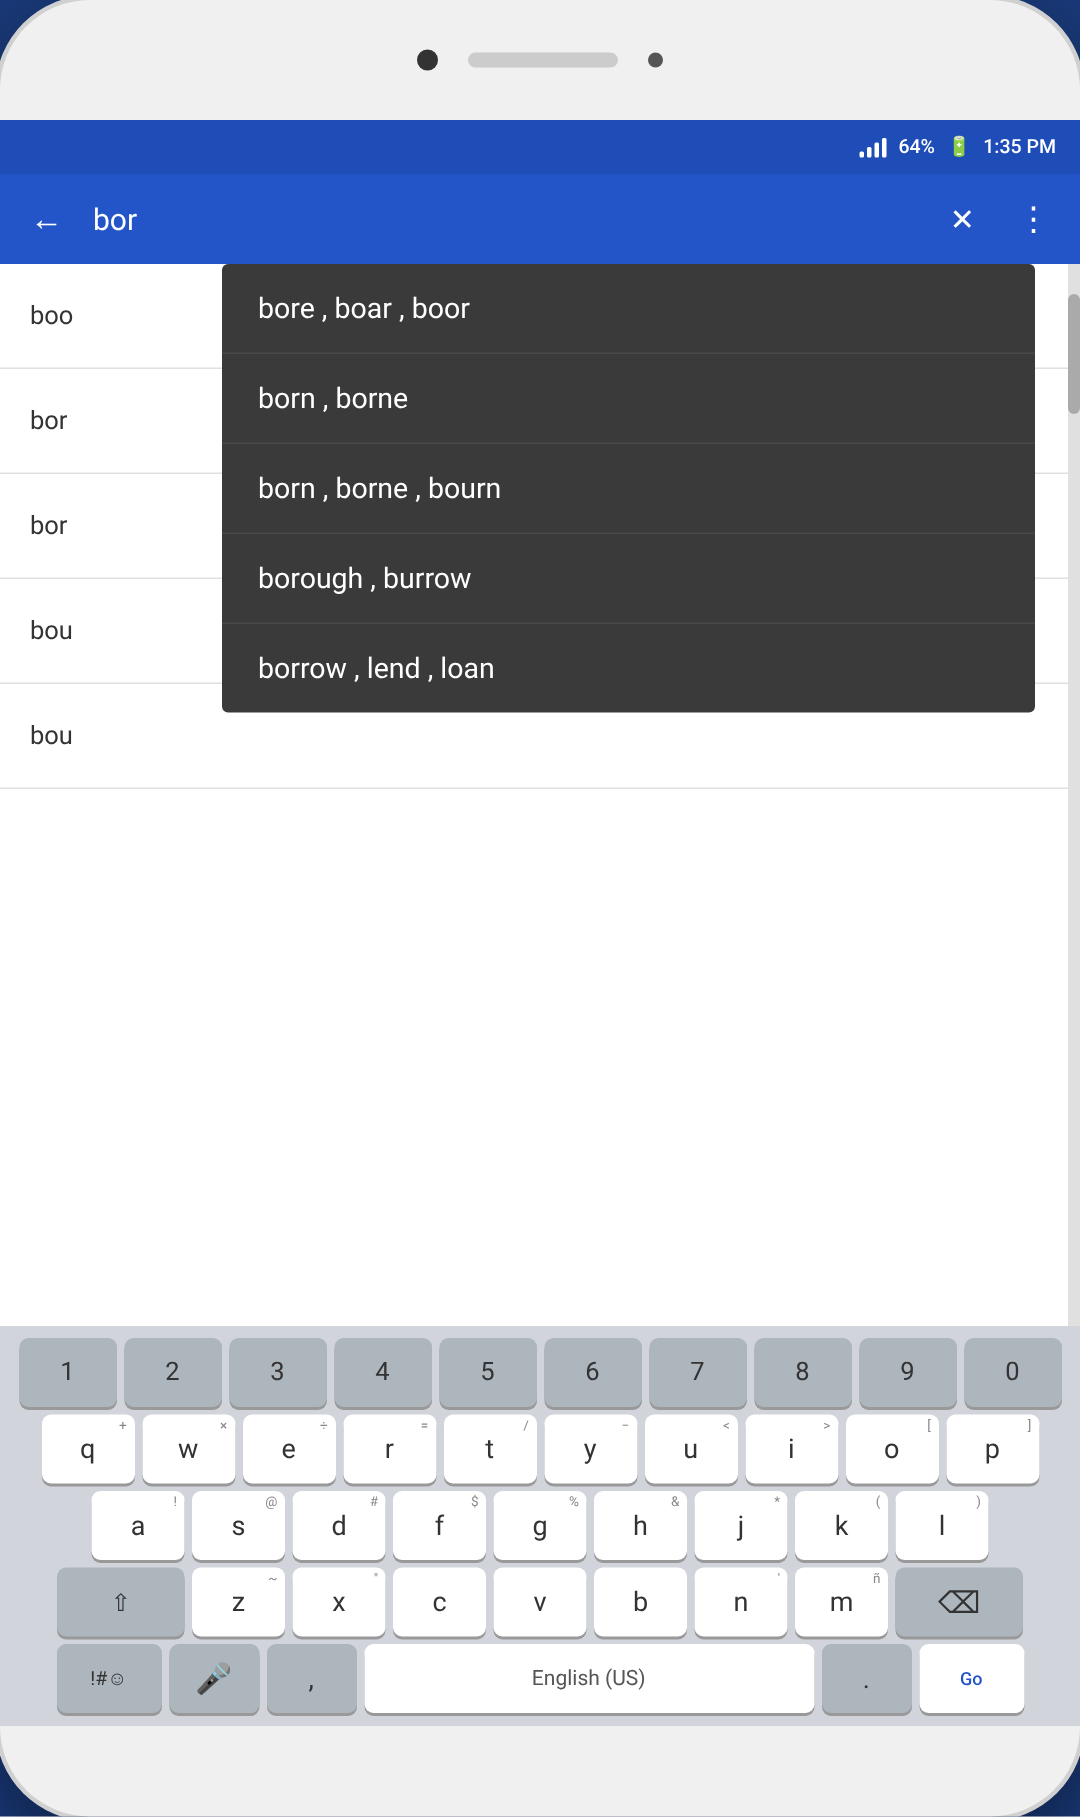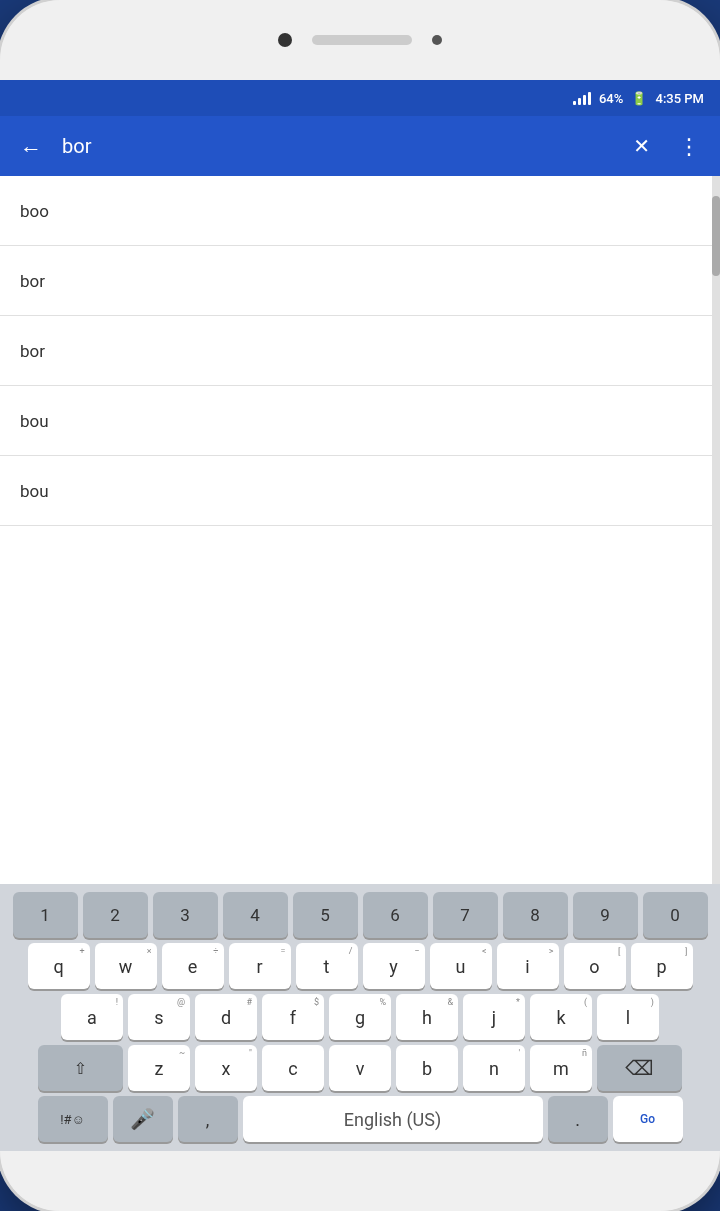--- a/index.html
+++ b/index.html
@@ -264,21 +264,21 @@
     }
     .key-special {
       background: #adb5bd;
       min-width: 70px;
       max-width: 80px;
       font-size: 16px;
     }
     .key-space {
       min-width: 260px;
       max-width: 300px;
-      font-size: 18px;
+      font-size: 14px;
       color: #555;
     }
     .key-go {
       background: white;
       color: #2355c9;
       font-size: 12px;
       font-weight: 500;
       min-width: 65px;
       max-width: 70px;
     }
@@ -326,21 +326,21 @@
 
     <div class="status-bar">
       <div class="signal-bars">
         <div class="signal-bar" style="height:4px"></div>
         <div class="signal-bar" style="height:7px"></div>
         <div class="signal-bar" style="height:10px"></div>
         <div class="signal-bar" style="height:13px"></div>
       </div>
       <span class="status-bar-text battery-icon">64%</span>
       <span class="status-bar-text">🔋</span>
-      <span class="status-bar-text">4:35 PM</span>
+      <span class="status-bar-text">1:35 PM</span>
     </div>
 
     <div class="search-bar">
       <span class="back-arrow">←</span>
       <div class="search-input-container">
         <span class="search-input-text">bor</span>
       </div>
       <span class="clear-btn">✕</span>
       <span class="menu-dots">⋮</span>
     </div>
@@ -362,20 +362,37 @@
         </div>
         <div class="list-item">
           <span class="list-item-text">bou</span>
         </div>
       </div>
 
       <div class="scrollbar">
         <div class="scrollbar-thumb"></div>
       </div>
 
+      <div class="autocomplete-dropdown">
+        <div class="autocomplete-item">
+          <span class="autocomplete-item-text">bore , boar , boor</span>
+        </div>
+        <div class="autocomplete-item">
+          <span class="autocomplete-item-text">born , borne</span>
+        </div>
+        <div class="autocomplete-item">
+          <span class="autocomplete-item-text">born , borne , bourn</span>
+        </div>
+        <div class="autocomplete-item">
+          <span class="autocomplete-item-text">borough , burrow</span>
+        </div>
+        <div class="autocomplete-item">
+          <span class="autocomplete-item-text">borrow , lend , loan</span>
+        </div>
+      </div>
 
     </div>
 
     <div class="keyboard">
 
       <div class="keyboard-row key-number-row">
         <div class="key">
             <span>1</span>
           </div>
         <div class="key">

